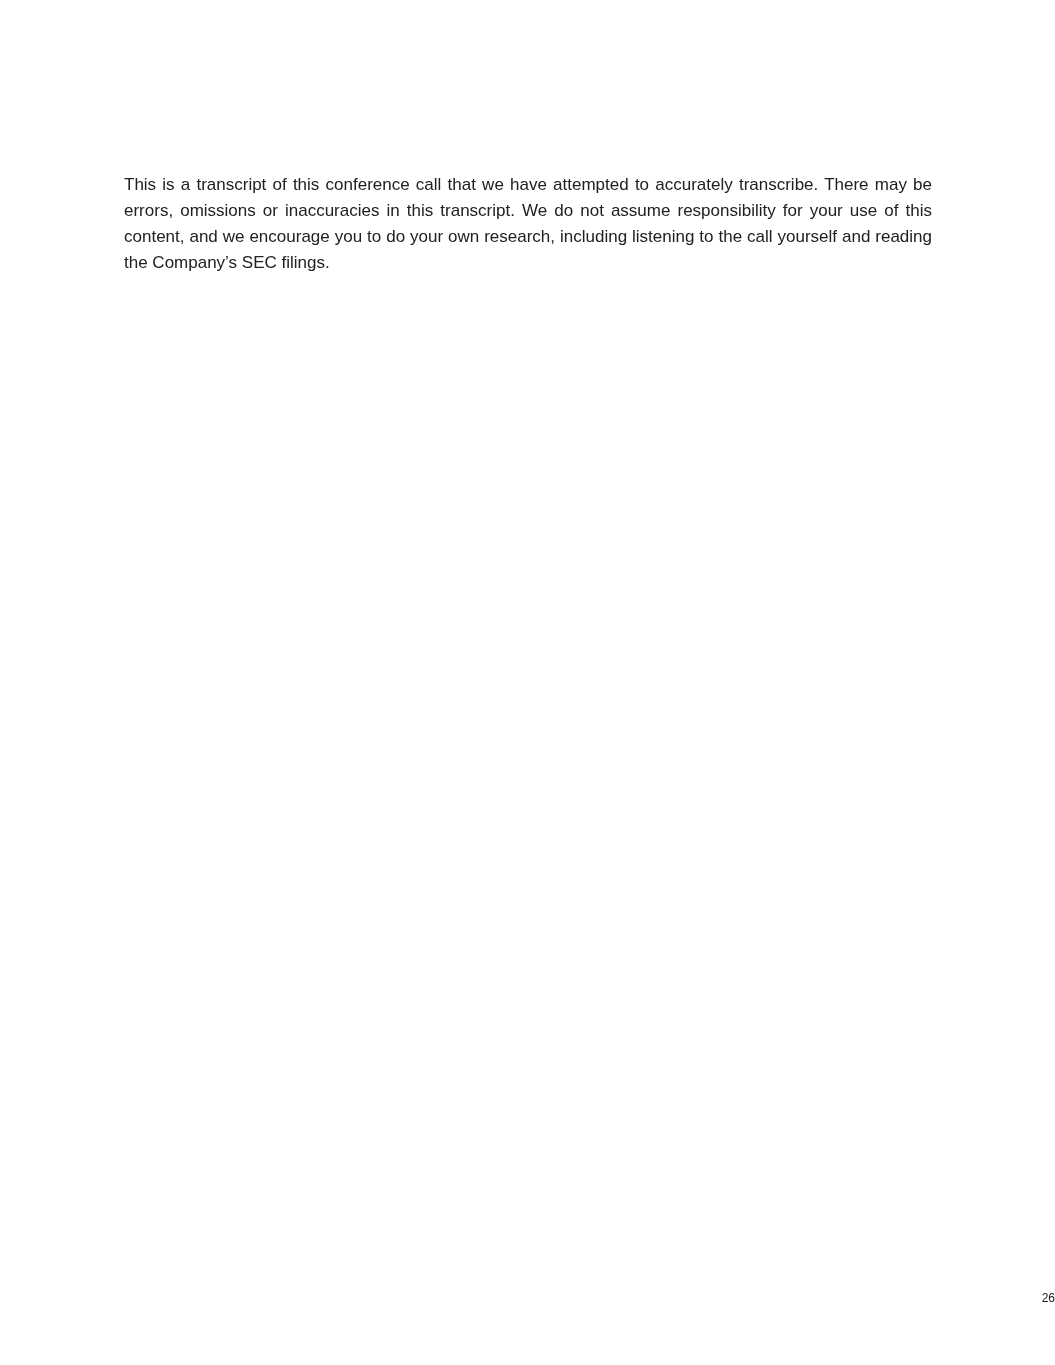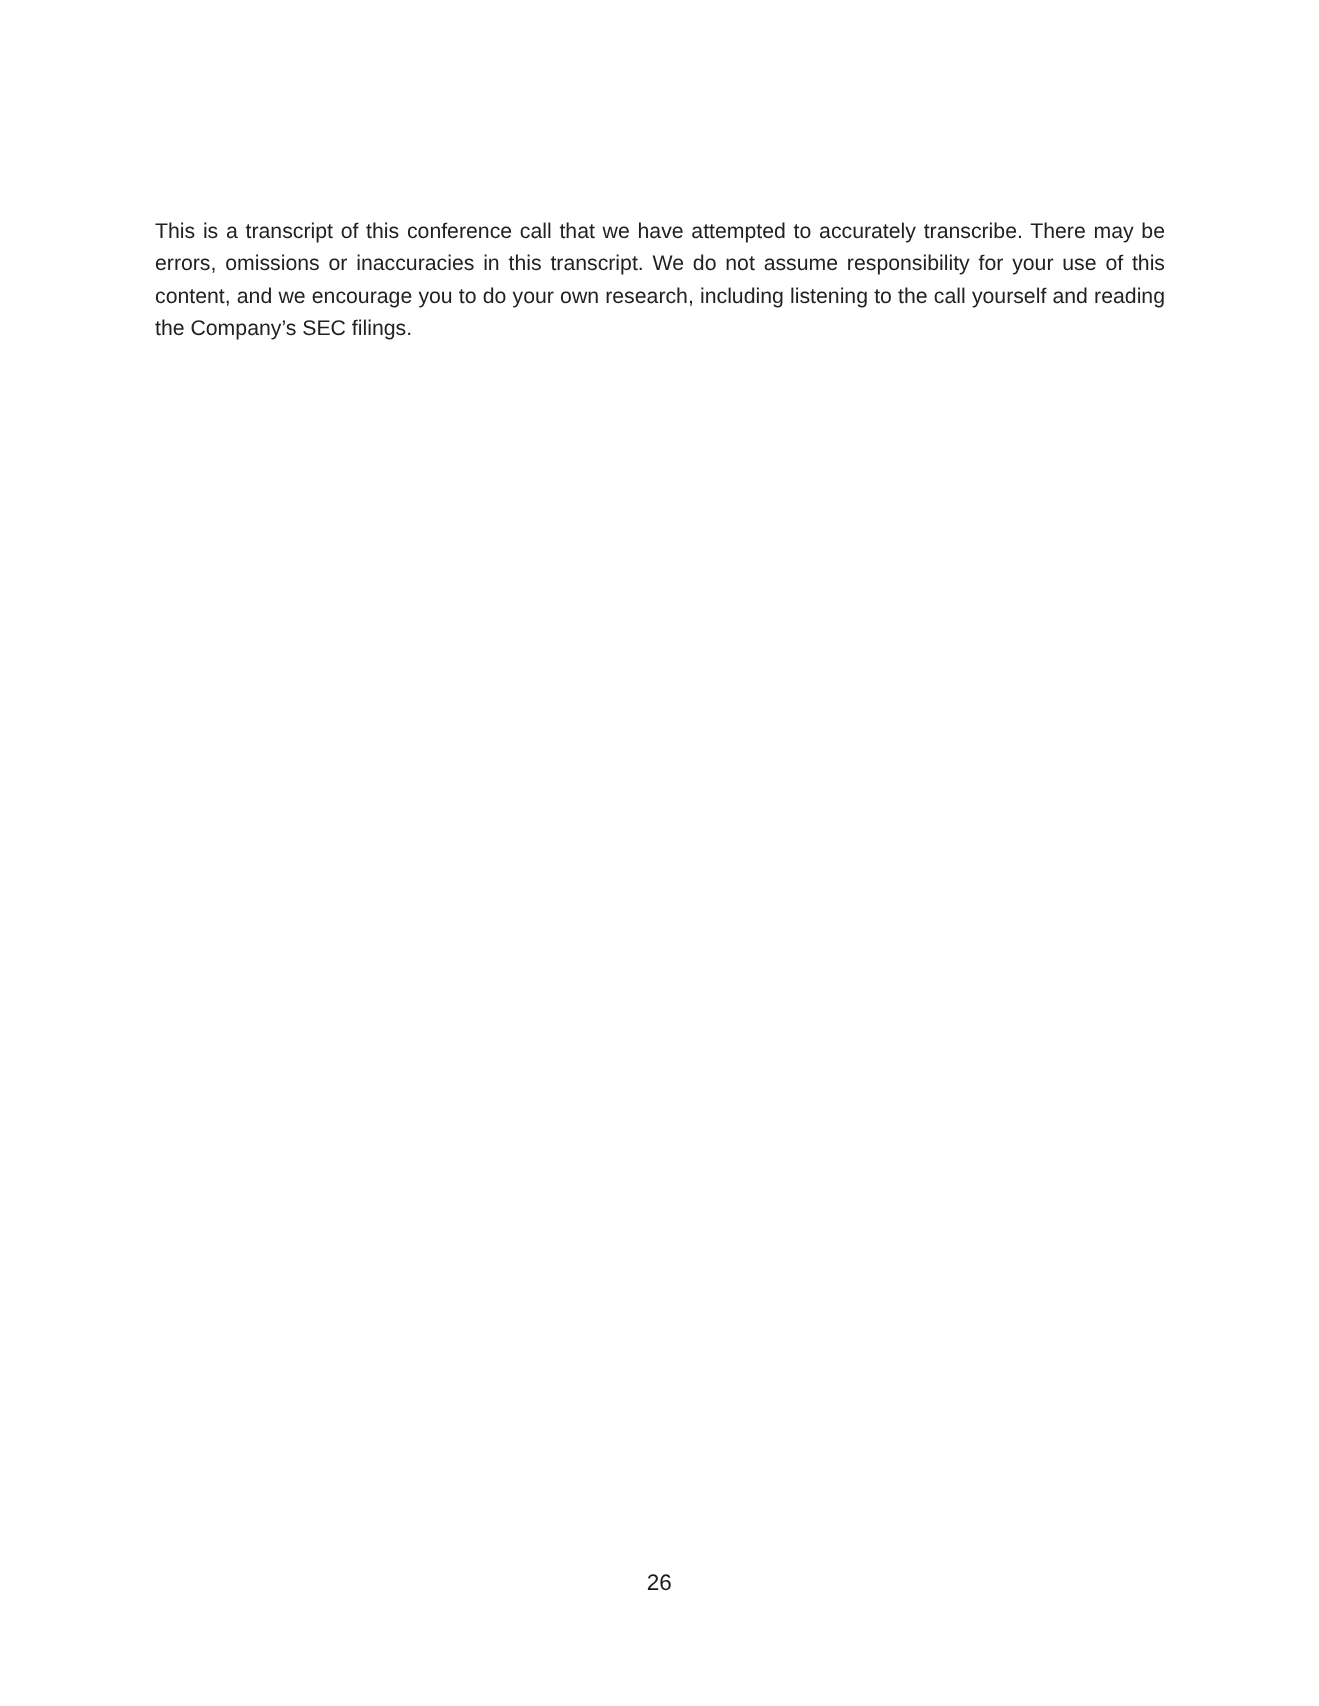--- a/index.html
+++ b/index.html
@@ -28,24 +28,24 @@
     font-size: 17px;
     line-height: 26px;
     text-align: justify;
     text-justify: inter-word;
     color: #212121;
     margin-top: 28px;
   }
   .page-number {
     position: absolute;
     left: 0;
-    top: 1256px;
+    top: 1288px;
     width: 100%;
-    text-align: center;
-    font-size: 18px;
+    text-align: right;
+    font-size: 12px;
     line-height: 20px;
     color: #1a1a1a;
   }
 </style>
 </head>
 <body>
 
 <div class="page">
   <p class="disclaimer">This is a transcript of this conference call that we have attempted to accurately transcribe. There may be errors, omissions or inaccuracies in this transcript. We do not assume responsibility for your use of this content, and we encourage you to do your own research, including listening to the call yourself and reading the Company’s SEC filings.</p>
 

